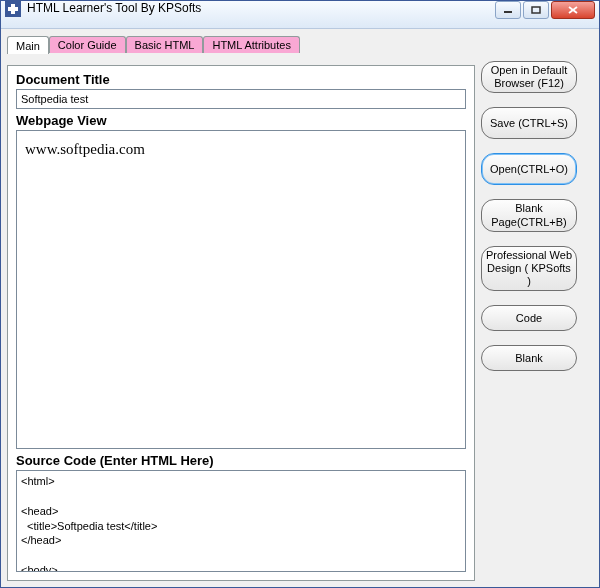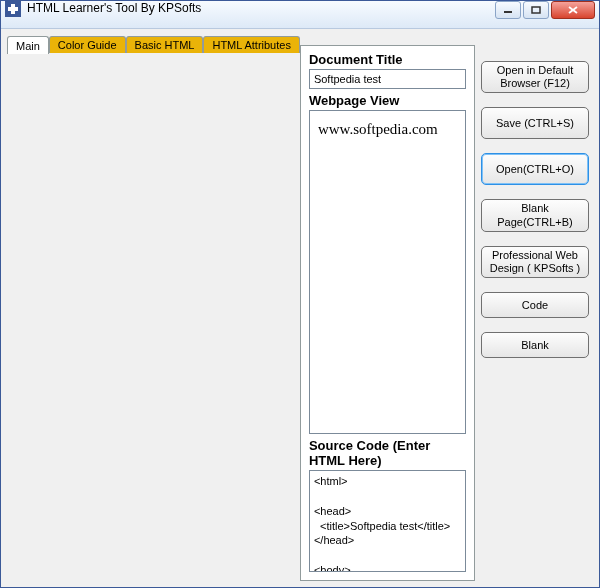--- a/index.html
+++ b/index.html
@@ -64,31 +64,31 @@
   .client {
     flex: 1;
     display: flex;
     background: #f0f0f0;
     padding: 4px 6px 6px 6px;
     gap: 6px;
   }
   .left-col {
     flex: 1;
     display: flex;
-    flex-direction: row;
+    flex-direction: column;
   }
   .tabstrip {
     display: flex;
     align-items: flex-end;
     height: 20px;
     position: relative;
     z-index: 2;
   }
   .tab {
-    background: #eab308;
+    background: #f9a8d4;
     border: 1px solid #919b9c;
     border-bottom: none;
     border-top-left-radius: 3px;
     border-top-right-radius: 3px;
     padding: 2px 8px;
     margin-right: 0px;
     font-size: 11px;
     cursor: default;
     position: relative;
   }
@@ -156,24 +156,24 @@
   }
   .right-col {
     width: 112px;
     display: flex;
     flex-direction: column;
     gap: 14px;
     padding-top: 28px;
     padding-right: 2px;
   }
   .btn {
-    width: 108px;
+    width: 96px;
     min-height: 32px;
     border: 1px solid #707070;
-    border-radius: 5px;
+    border-radius: 13px;
     background: linear-gradient(#fdfdfd, #e6e6e6);
     font-family: Tahoma, sans-serif;
     font-size: 11px;
     text-align: center;
     padding: 2px 4px;
     cursor: default;
     display: flex;
     align-items: center;
     justify-content: center;
     line-height: 1.2;

